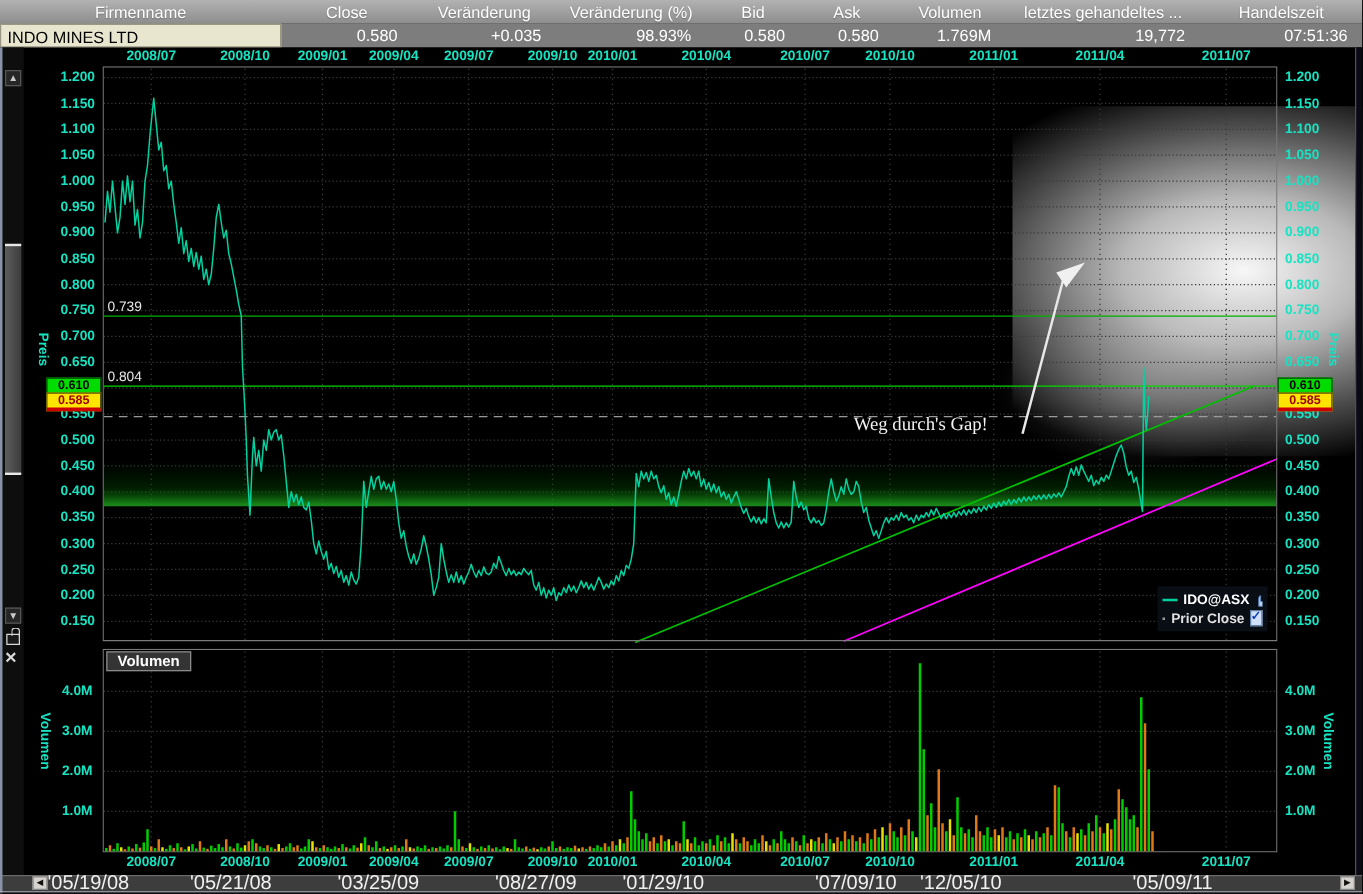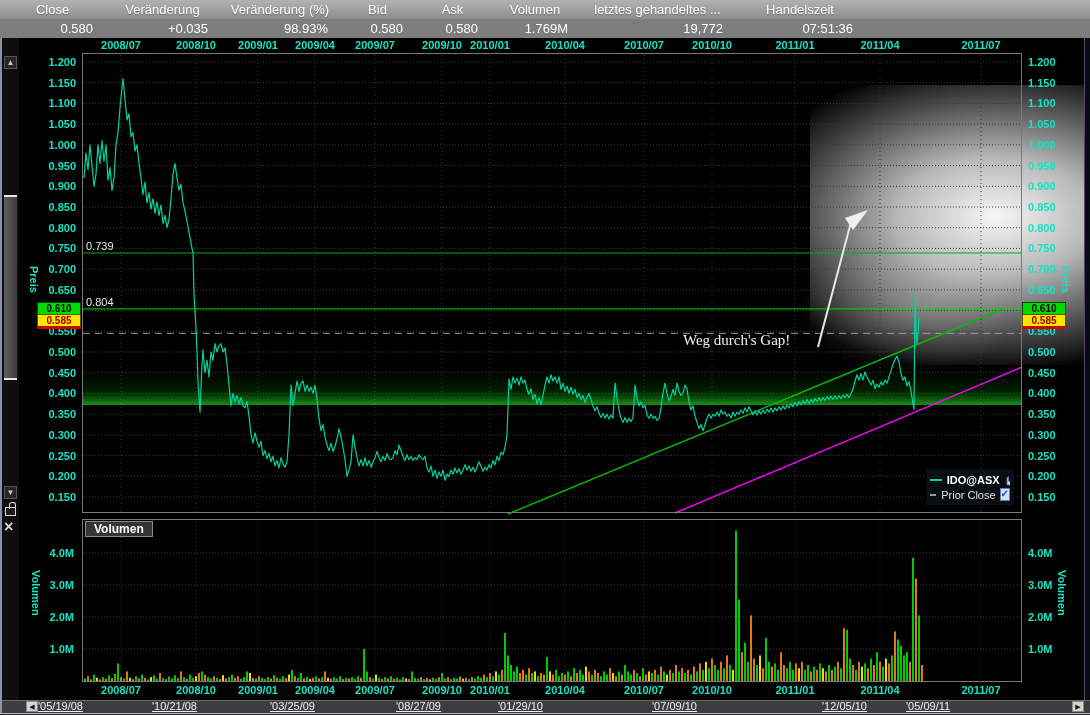--- a/index.html
+++ b/index.html
@@ -37,21 +37,21 @@
         text-align:center;z-index:6;}
   .mark.up{background:#00dc00;color:#000;border:1px solid #004400;}
   .mark.dn{background:#ffe400;color:#a00000;border:1px solid #555500;border-bottom:3px solid #cc0000;}
   
   #legend{position:absolute;left:926px;top:469px;width:88px;z-index:5;background:rgba(10,14,22,.92);
           padding:3px 4px;box-sizing:border-box;}
   .legrow{display:flex;align-items:center;height:15px;}
   .legsample{width:20px;margin-right:5px;border-top:2px solid #00d2a0;height:0;}
   .legsample.dash{border-top:2px dashed #9a9a9a;}
   .legtext{color:#fff;font-size:11px;font-weight:bold;white-space:nowrap;}
-  .legtext.dim{font-weight:normal;color:#e0e0e0;text-align:center;}
+  .legtext.dim{font-weight:bold;color:#e0e0e0;text-align:center;}
   .chk{width:11px;height:11px;margin-left:4px;background:#cfe0f8;border:1px solid #6080a8;
        color:#1040c0;font-size:10px;line-height:10px;text-align:center;font-weight:bold;}
   .hand{margin-left:4px;}
   
   #vol-title{position:absolute;left:85px;top:521px;z-index:5;background:#343434;border:1px solid #8a8a8a;
              color:#fff;font-size:12px;font-weight:bold;padding:0 8px;height:14px;line-height:14px;}
   
   #left-strip{position:absolute;left:2px;top:38px;width:17px;height:662px;background:#0e0e0e;z-index:6;}
   .sbtn{position:absolute;left:2px;width:13px;height:13px;background:#262626;border:1px solid #555;
         color:#c8c8c8;font-size:8px;line-height:12px;text-align:center;box-sizing:border-box;}
@@ -63,38 +63,40 @@
   .xicon{position:absolute;left:2px;top:482px;color:#d8d8d8;font-size:16px;font-weight:bold;line-height:14px;}
   
   #edge-l{position:absolute;left:0;top:38px;width:2px;height:677px;background:#8a92a8;z-index:7;}
   #edge-r{position:absolute;left:1084px;top:38px;width:6px;height:662px;background:#0a0a12;border-left:1px solid #5a4668;z-index:7;}
   #edge-b1{position:absolute;left:0;top:713px;width:1090px;height:1px;background:#b8bcc8;z-index:7;}
   #edge-b2{position:absolute;left:0;top:714px;width:1090px;height:1px;background:#222;z-index:7;}
   
   #hscroll{position:absolute;left:0;top:700px;width:1090px;height:13px;background:#3d3d3d;border-top:1px solid #6a6a6a;z-index:6;box-sizing:border-box;}
   .hbtn{position:absolute;top:701px;width:12px;height:11px;background:#d6d3ce;border:1px solid #888;
         color:#111;font-size:7px;line-height:10px;text-align:center;z-index:7;box-sizing:border-box;}
-  .slab{position:absolute;top:700px;color:#f0f0f0;font-size:11px;line-height:13px;z-index:7;white-space:nowrap;text-decoration:underline;}
+  .slab{position:absolute;top:700px;color:#f0f0f0;font-size:16px;line-height:13px;z-index:7;white-space:nowrap;}
 </style>
 </head>
 <body>
 
 <div id="app">
 
   <div class="qrow hl">
+    <div class="qcell lab" style="width:225px">Firmenname</div>
     <div class="qcell lab" style="width:105px">Close</div>
     <div class="qcell lab" style="width:115px">Veränderung</div>
     <div class="qcell lab" style="width:120px">Veränderung (%)</div>
     <div class="qcell lab" style="width:75px">Bid</div>
     <div class="qcell lab" style="width:75px">Ask</div>
     <div class="qcell lab" style="width:90px">Volumen</div>
     <div class="qcell lab" style="width:155px">letztes gehandeltes ...</div>
     <div class="qcell lab" style="width:130px">Handelszeit</div>
   </div>
   <div class="qrow vl">
+    <div class="qcell company" style="width:225px">INDO MINES LTD</div>
     <div class="qcell val" style="width:105px">0.580</div>
     <div class="qcell val" style="width:115px">+0.035</div>
     <div class="qcell val" style="width:120px">98.93%</div>
     <div class="qcell val" style="width:75px">0.580</div>
     <div class="qcell val" style="width:75px">0.580</div>
     <div class="qcell val" style="width:90px">1.769M</div>
     <div class="qcell val" style="width:155px">19,772</div>
     <div class="qcell val" style="width:130px">07:51:36</div>
   </div>
 
@@ -586,26 +588,26 @@
     <div class="sbtn" style="top:448px">▼</div>
     <div class="lockbody"></div>
     <div class="xicon">×</div>
   </div>
 
   <div id="hscroll"></div>
   <div class="hbtn" style="left:26px">◀</div>
   <div class="hbtn" style="left:1072px">▶</div>
   <div id="hscroll-labels">
       <span class="slab" style="left: 38px;">'05/19/08</span>
-      <span class="slab" style="left: 152px;">'10/21/08</span>
+      <span class="slab" style="left: 152px;">'05/21/08</span>
       <span class="slab" style="left: 270px;">'03/25/09</span>
       <span class="slab" style="left: 396px;">'08/27/09</span>
       <span class="slab" style="left: 498px;">'01/29/10</span>
       <span class="slab" style="left: 652px;">'07/09/10</span>
-      <span class="slab" style="left: 822px;">'12/05/10</span>
+      <span class="slab" style="left: 736px;">'12/05/10</span>
       <span class="slab" style="left: 906px;">'05/09/11</span>
     </div>
 
   <div id="edge-l"></div>
   <div id="edge-r"></div>
   <div id="edge-b1"></div>
   <div id="edge-b2"></div>
 </div>
 
 </body></html>

